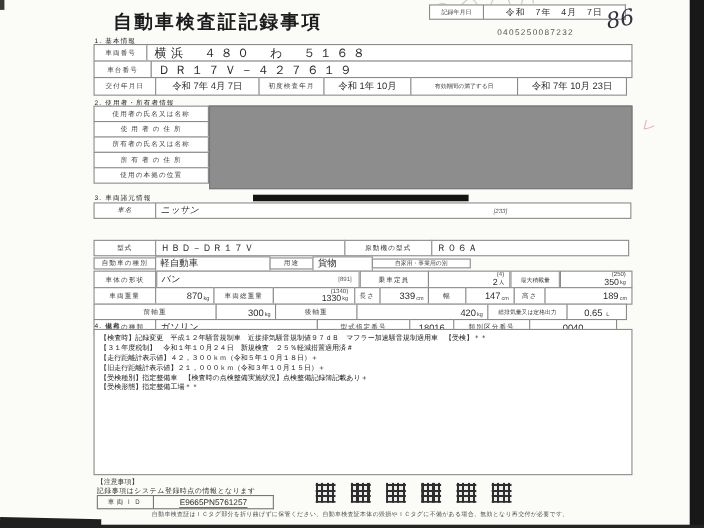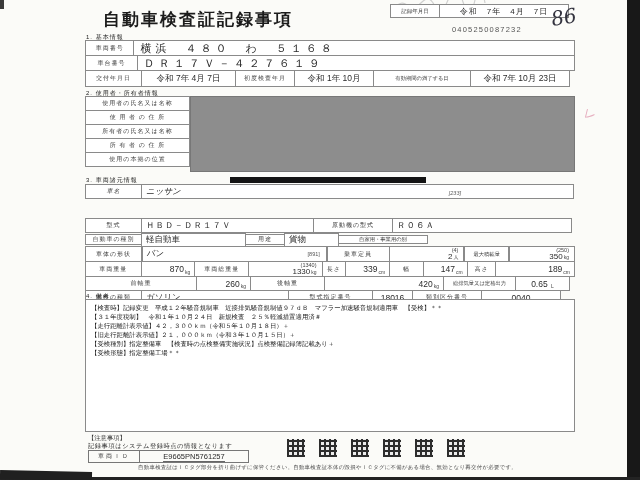--- a/index.html
+++ b/index.html
@@ -208,21 +208,21 @@
         </div>
       <div class="c lbl" style="width:30px;">高さ</div>
       <div class="c v right" style="width:80px;">
           <span>189</span>
           <span class="unit">cm</span>
         </div>
     </div>
     <div class="row" style="height:15px;">
       <div class="c lbl" style="width:112px;">前軸重</div>
       <div class="c v right" style="width:55px;">
-          <span>260</span>
+          <span>300</span>
           <span class="unit">kg</span>
         </div>
       <div class="c lbl" style="width:75px;">後軸重</div>
       <div class="c v right" style="width:120px;">
           <span>420</span>
           <span class="unit">kg</span>
         </div>
       <div class="c lbl sm" style="width:73px;">総排気量又は定格出力</div>
       <div class="c v center" style="width:55px;"><span>0.65</span>&nbsp;<span class="unit">L</span></div>
     </div>

